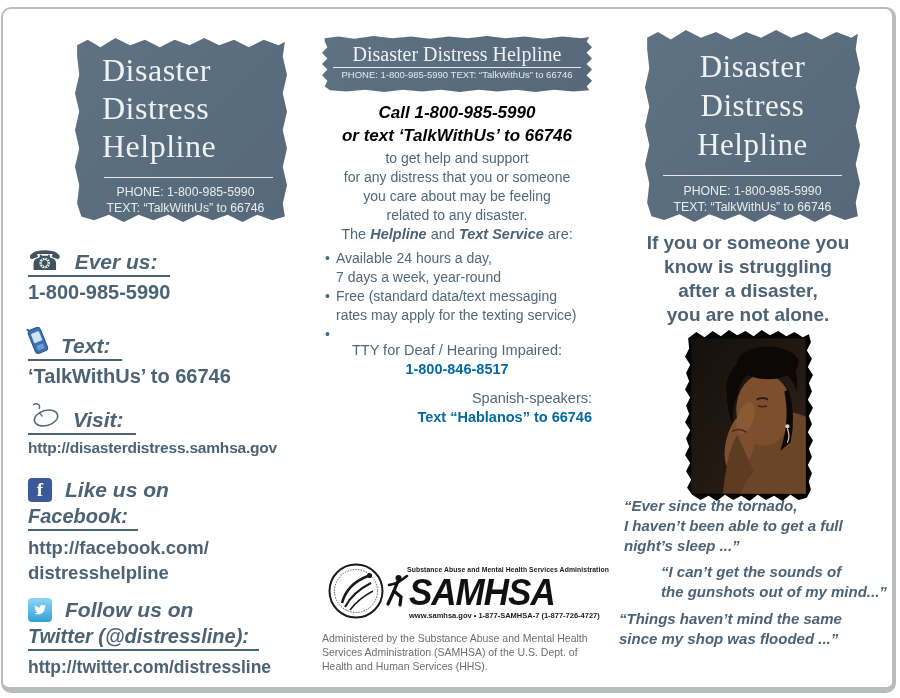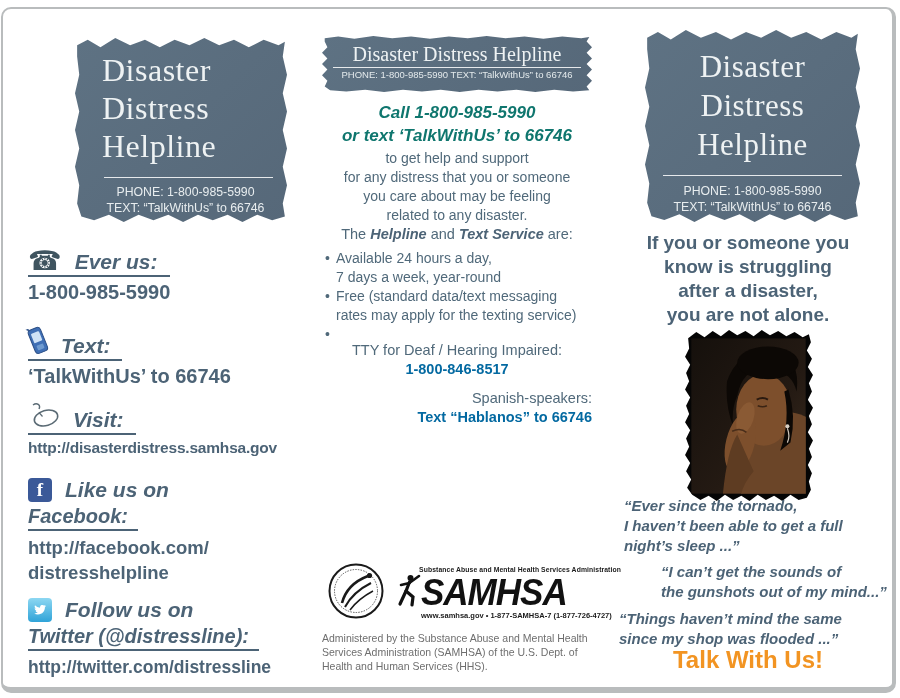--- a/index.html
+++ b/index.html
@@ -49,34 +49,34 @@
   .contact .url { font-size:18.5px; font-weight:bold; line-height:25px; margin-top:4px; }
   .val.small { font-size:15.5px; letter-spacing:-.2px; }
   .url.small { font-size:17.5px; }
   .glyph-phone { font-size:27px; line-height:26px; color:#3f545f; }
   .sq-icon { width:24px; height:24px; border-radius:4px; display:flex; align-items:center; justify-content:center; }
   .fb { background:#3b5998; color:#fff; font-family:"Liberation Serif",serif; font-weight:bold; font-size:19px; }
   .tw { background:linear-gradient(#8dd7f2,#2fa3d8); }
 
   
   .mid-cta { position:absolute; left:322px; top:101px; width:270px; text-align:center; color:#50697a; }
-  .mid-cta .cta-bold { font-size:17px; font-weight:bold; font-style:italic; line-height:23px; color:#0f766e; }
+  .mid-cta .cta-bold { font-size:17px; font-weight:bold; font-style:italic; line-height:23px; color:#000000; }
   .mid-cta .cta-body { font-size:14px; line-height:19px; margin-top:2px; }
   .mid-services { position:absolute; left:322px; top:226px; width:270px; text-align:center;
     font-size:14.5px; color:#50697a; }
   .mid-services b { font-style:italic; color:#4c6376; }
   .mid-bullets { position:absolute; left:325px; top:249px; width:274px; color:#50697a; }
   .bullet { display:flex; font-size:14px; line-height:19px; }
   .bullet .dot { width:11px; }
   .mid-tty { position:absolute; left:322px; top:341px; width:270px; text-align:center;
     font-size:14.5px; line-height:19px; color:#50697a; }
   .mid-tty .num, .mid-spanish .num { font-weight:bold; color:#0369a1; }
   .mid-spanish { position:absolute; left:322px; top:389px; width:270px; text-align:right;
     font-size:14.5px; line-height:19px; color:#50697a; }
-  .mid-logos { position:absolute; left:327px; top:562px; display:flex; align-items:center; gap:12px; }
+  .mid-logos { position:absolute; left:327px; top:562px; display:flex; align-items:center; gap:0; }
   .samhsa-block { display:flex; flex-direction:column; }
   .samhsa-tagline { font-size:6.8px; font-weight:bold; color:#1a1a1a; letter-spacing:.1px; margin-left:22px; }
   .samhsa-row { display:flex; align-items:center; }
   .samhsa-word { font-size:35px; font-weight:bold; font-style:italic; color:#111; letter-spacing:-1px;
     line-height:36px; transform:scaleY(1.05); }
   .samhsa-contact { font-size:7.5px; font-weight:bold; color:#1a1a1a; margin-left:24px; }
   .mid-admin { position:absolute; left:322px; top:631px; width:274px; font-size:10.5px;
     line-height:14px; color:#6e6e6e; }
 
   
@@ -289,14 +289,13 @@
   </div>
 
   <div class="quote q0 pre">“Ever since the tornado,
 I haven’t been able to get a full
 night’s sleep ...”</div>
   <div class="quote q1 pre">“I can’t get the sounds of
 the gunshots out of my mind...”</div>
   <div class="quote q2 pre">“Things haven’t mind the same
 since my shop was flooded ...”</div>
 
-  <div class="right-talk">Talk With Us!</div>
 </div>
 
 </body></html>

